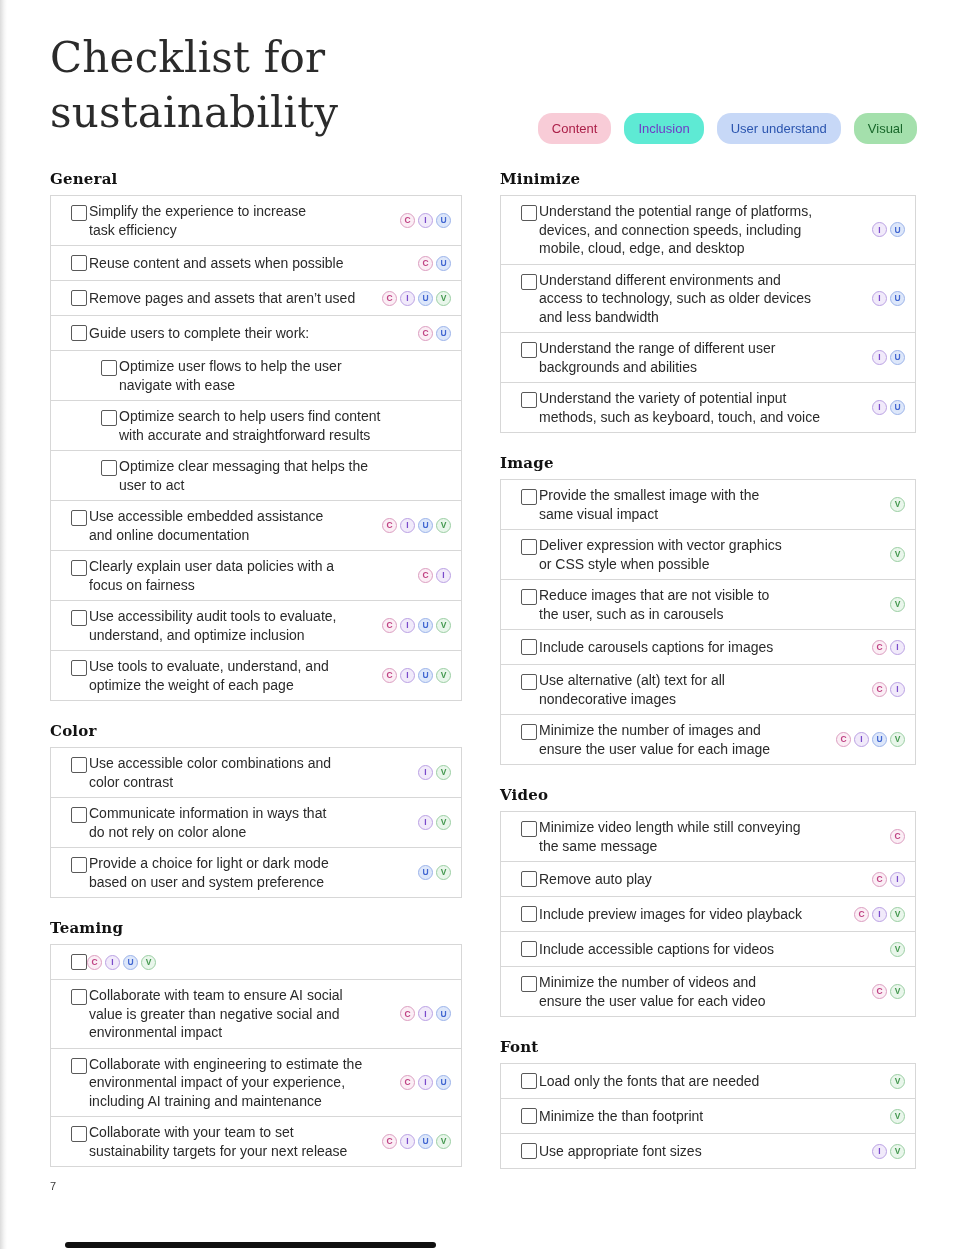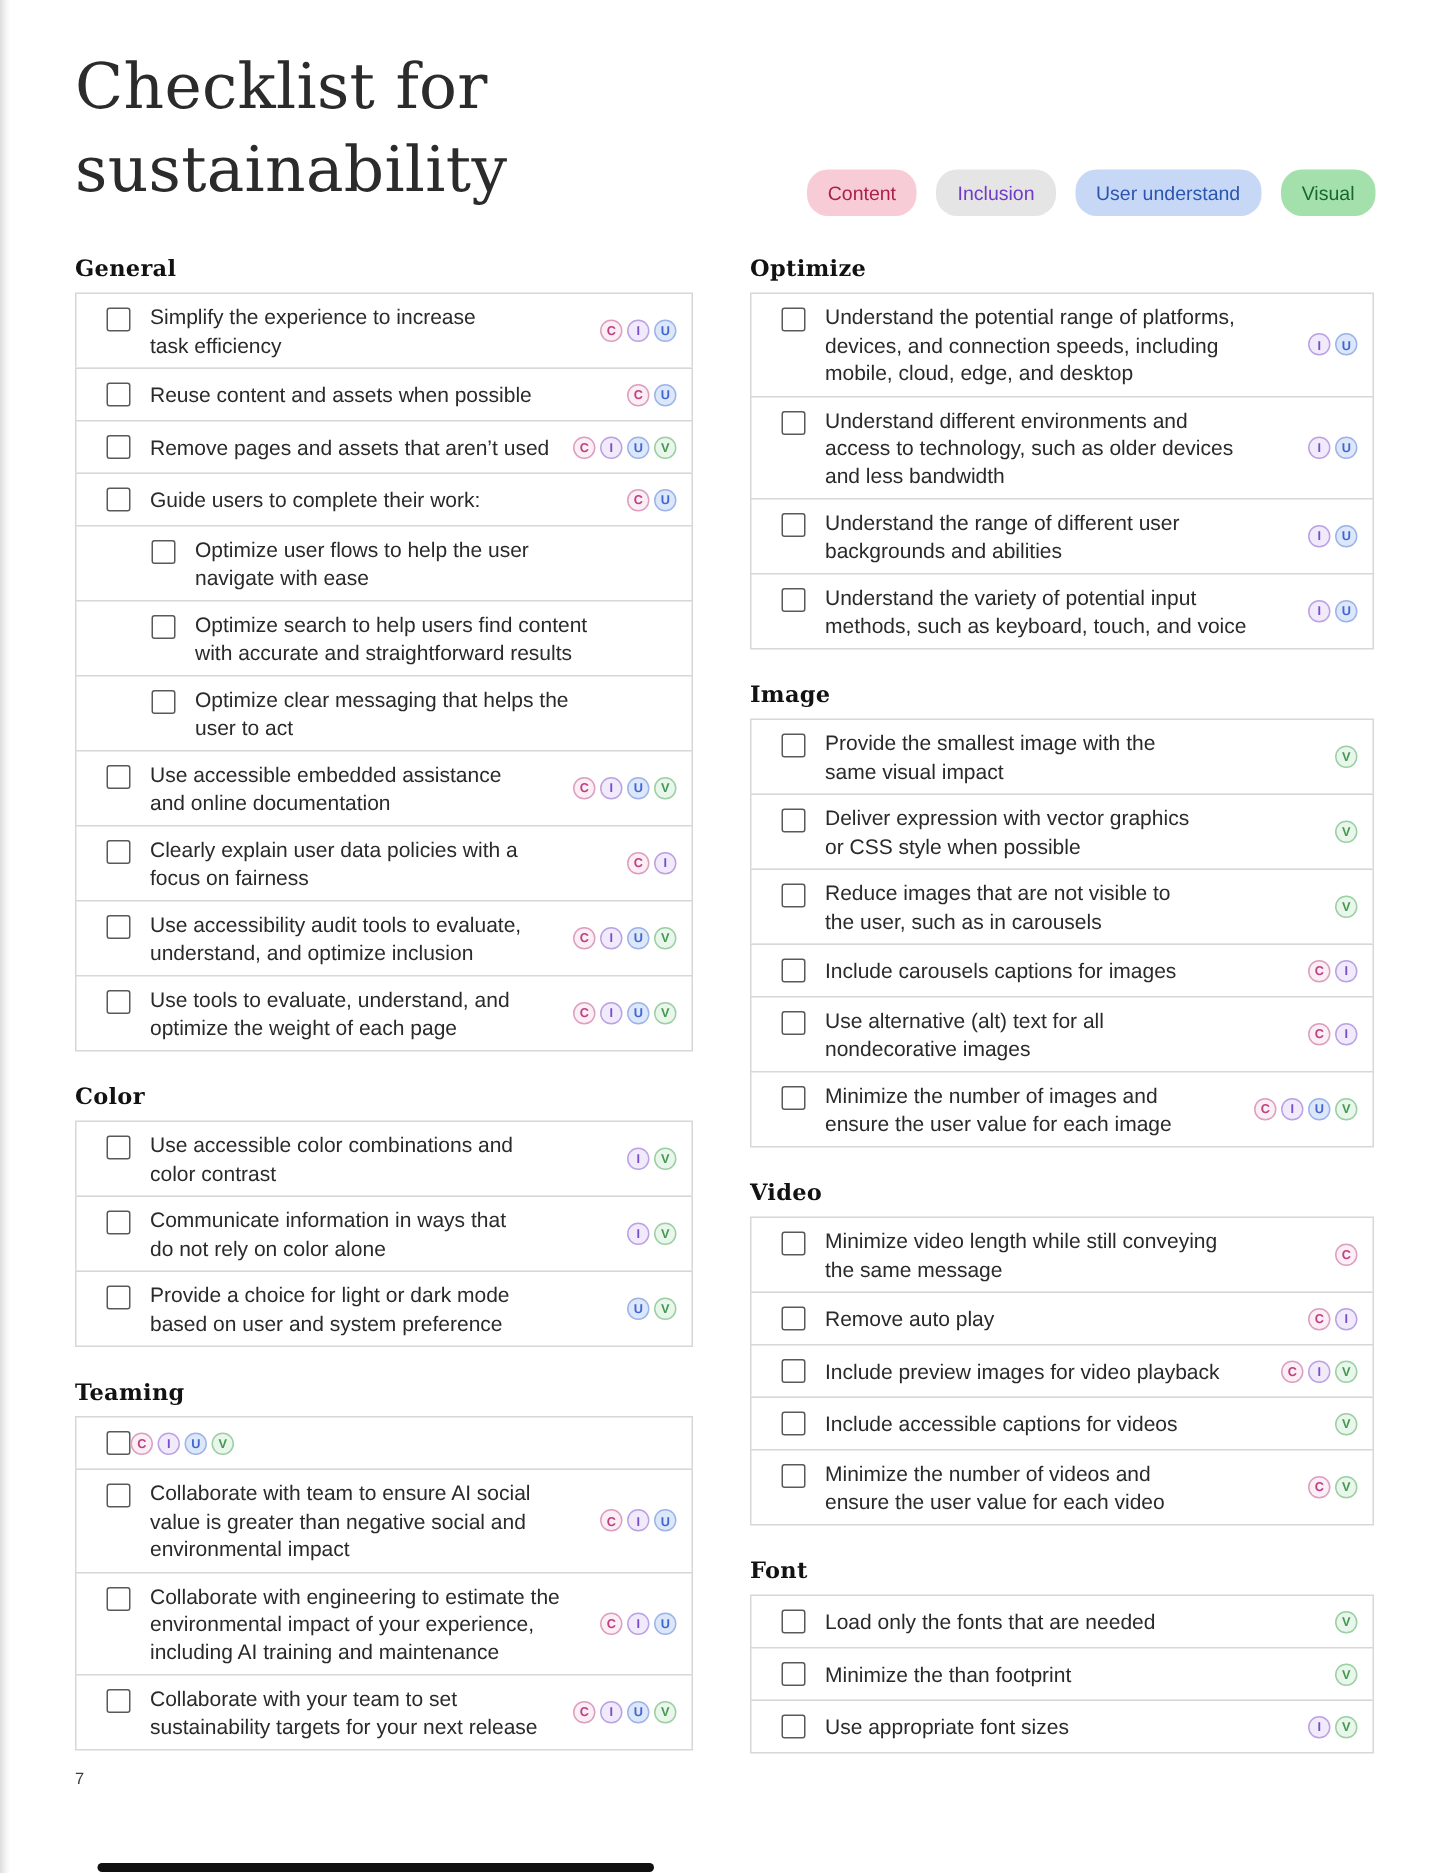--- a/index.html
+++ b/index.html
@@ -18,41 +18,41 @@
   .section{margin-bottom:21px;}
   .sec-heading{margin:0 0 7px 0;font-family:"DejaVu Serif","Liberation Serif",serif;
         font-size:15px;font-weight:700;color:#121212;letter-spacing:.2px;}
   .rows{display:block;}
   .row{display:flex;align-items:center;box-sizing:border-box;min-height:36px;
         padding:6px 10px 6px 20px;background:#fff;border:1px solid #d7d7d7;margin-top:-1px;}
   .row:first-child{margin-top:0;}
   .checkbox{flex:0 0 auto;width:14px;height:14px;border:1.6px solid #595959;border-radius:2px;
         background:#fff;align-self:flex-start;margin-top:3px;cursor:pointer;}
   .indent .checkbox{margin-left:30px;}
-  .item-text{flex:1 1 auto;margin-left:13px;font-size:14px;line-height:18.5px;
+  .item-text{flex:1 1 auto;margin-left:2px;font-size:14px;line-height:18.5px;
         color:#2a2a2a;white-space:pre-line;padding-right:6px;}
   .tags{flex:0 0 auto;display:flex;gap:3px;align-self:center;}
   .tag{display:flex;align-items:center;justify-content:center;width:13px;height:13px;
         border:1.2px solid;border-radius:50%;font-size:8.5px;font-weight:700;line-height:1;}
   .page-number{position:absolute;left:50px;top:1180px;font-size:11px;color:#3c3c3c;}
   .bottom-bar{position:absolute;left:65px;bottom:1px;width:371px;height:6px;
         background:#101010;border-radius:3px;}
 </style>
 </head>
 <body>
 
 <div class="page">
   <div class="edge-shade"></div>
 
   <h1 class="page-title">Checklist for
 sustainability</h1>
 
   <div class="legend">
       <span class="badge" style="background: rgb(248, 204, 215); color: rgb(171, 32, 73);">Content</span>
-      <span class="badge" style="background: #e5e5e5; color: rgb(113, 59, 198);">Inclusion</span>
+      <span class="badge" style="background: #5eead4; color: rgb(113, 59, 198);">Inclusion</span>
       <span class="badge" style="background: rgb(199, 216, 247); color: rgb(43, 85, 175);">User understand</span>
       <span class="badge" style="background: rgb(164, 224, 172); color: rgb(25, 104, 43);">Visual</span>
     </div>
 
   <div class="columns">
     <div class="col-left" id="col-0">
         <section class="section">
           <h2 class="sec-heading">General</h2>
           <div class="rows">
             <div class="row">
@@ -228,21 +228,21 @@
                 <span class="tag" style="color: rgb(122, 75, 203); border-color: rgb(187, 162, 228); background: rgb(241, 234, 250);">I</span>
                 <span class="tag" style="color: rgb(65, 102, 209); border-color: rgb(157, 180, 234); background: rgb(221, 231, 250);">U</span>
                 <span class="tag" style="color: rgb(68, 152, 79); border-color: rgb(156, 207, 164); background: rgb(233, 246, 235);">V</span>
               </div>
             </div>
           </div>
         </section>
       </div>
     <div class="col-right" id="col-1">
         <section class="section">
-          <h2 class="sec-heading">Optimize</h2>
+          <h2 class="sec-heading">Minimize</h2>
           <div class="rows">
             <div class="row">
               <span class="checkbox"></span>
               <div class="item-text">Understand the potential range of platforms,
 devices, and connection speeds, including
 mobile, cloud, edge, and desktop</div>
               <div class="tags">
                 <span class="tag" style="color: rgb(122, 75, 203); border-color: rgb(187, 162, 228); background: rgb(241, 234, 250);">I</span>
                 <span class="tag" style="color: rgb(65, 102, 209); border-color: rgb(157, 180, 234); background: rgb(221, 231, 250);">U</span>
               </div>

